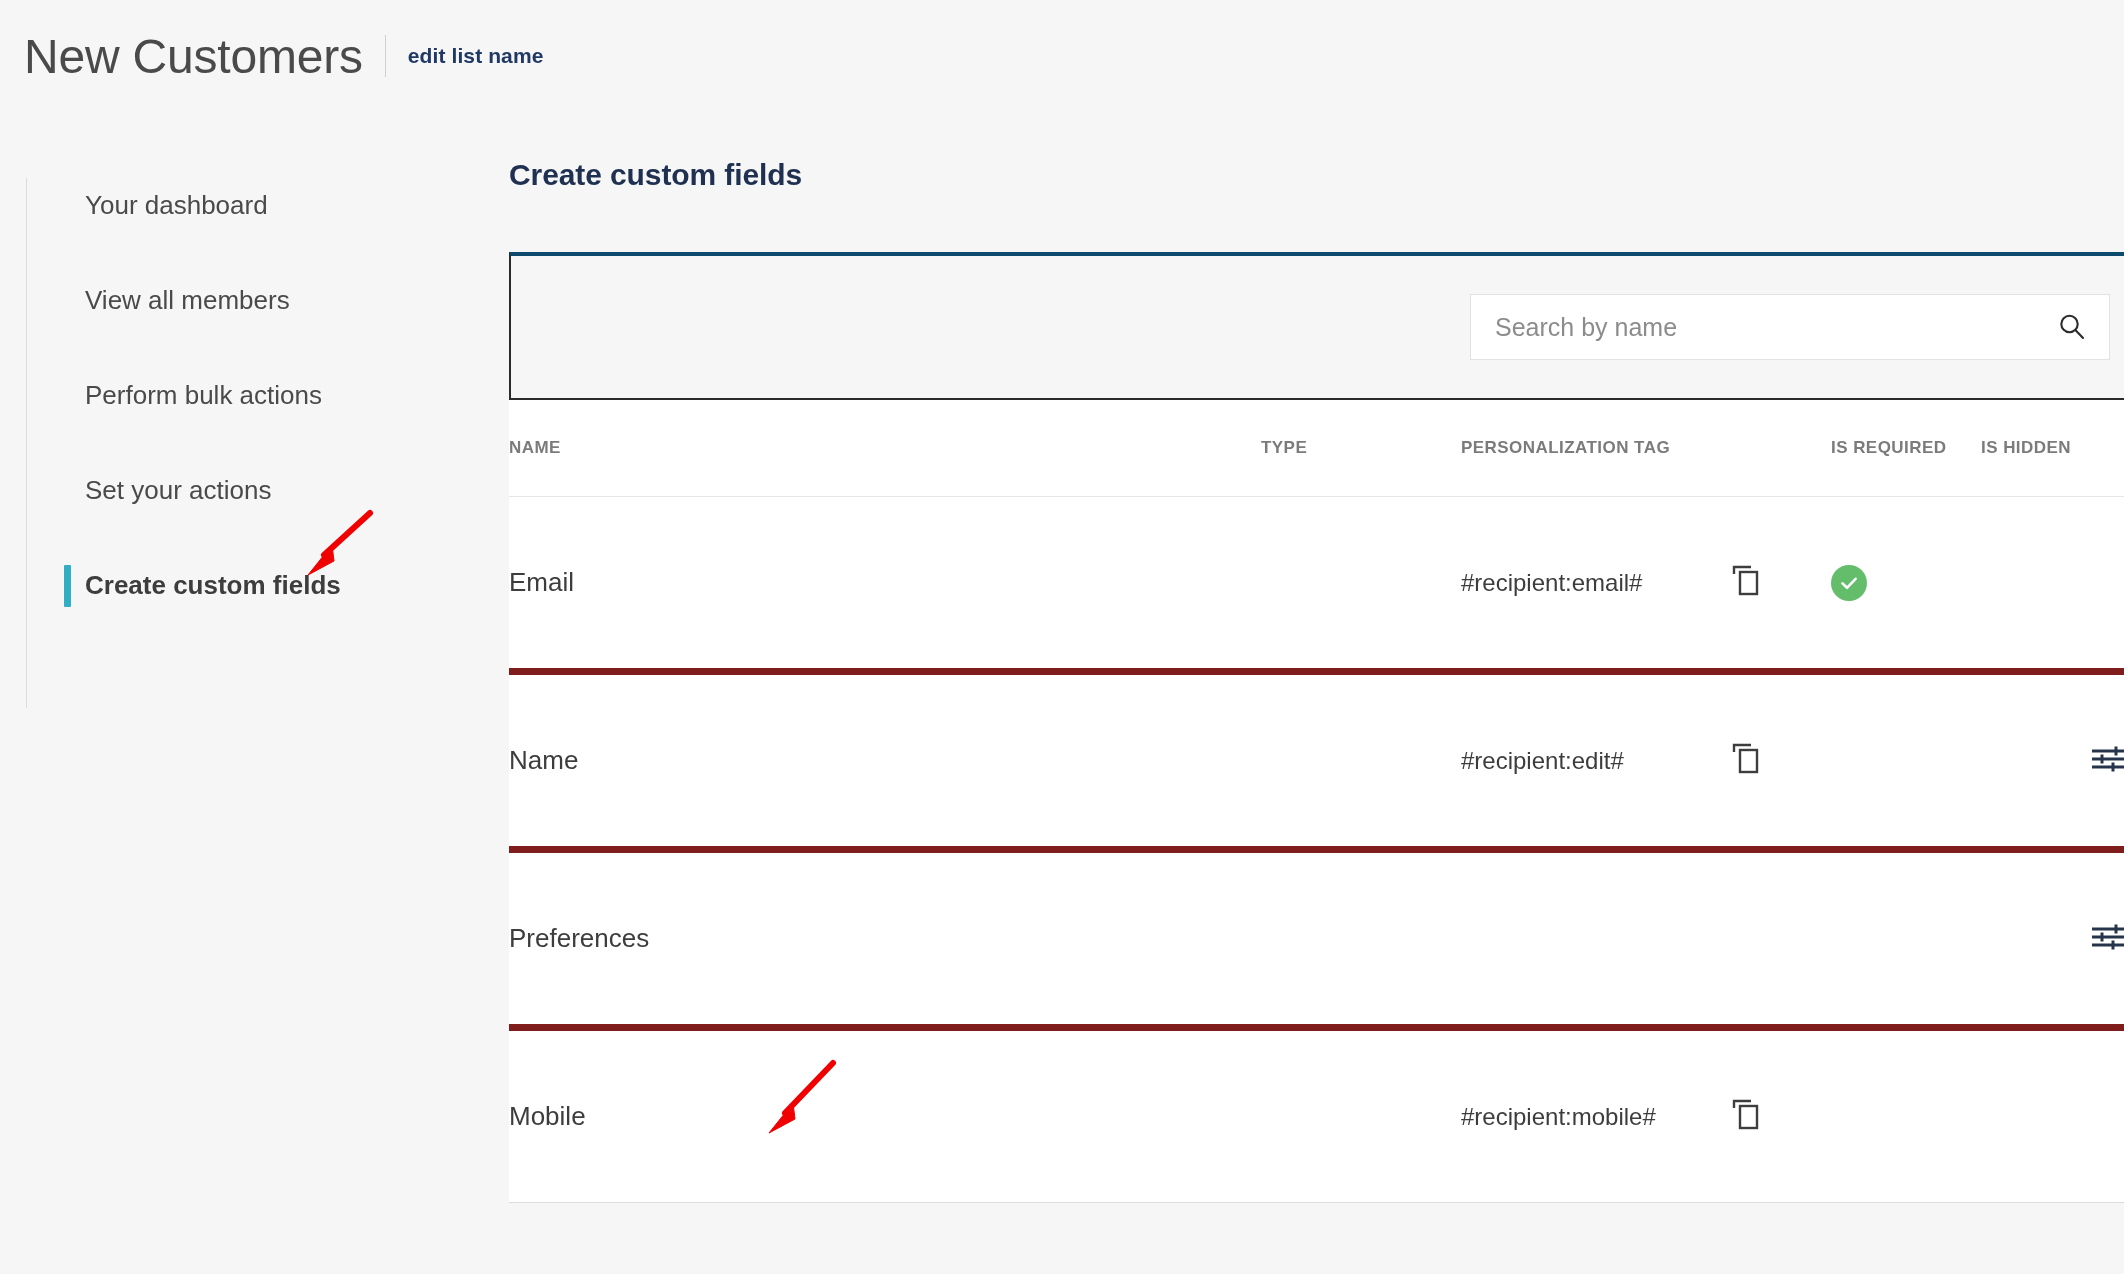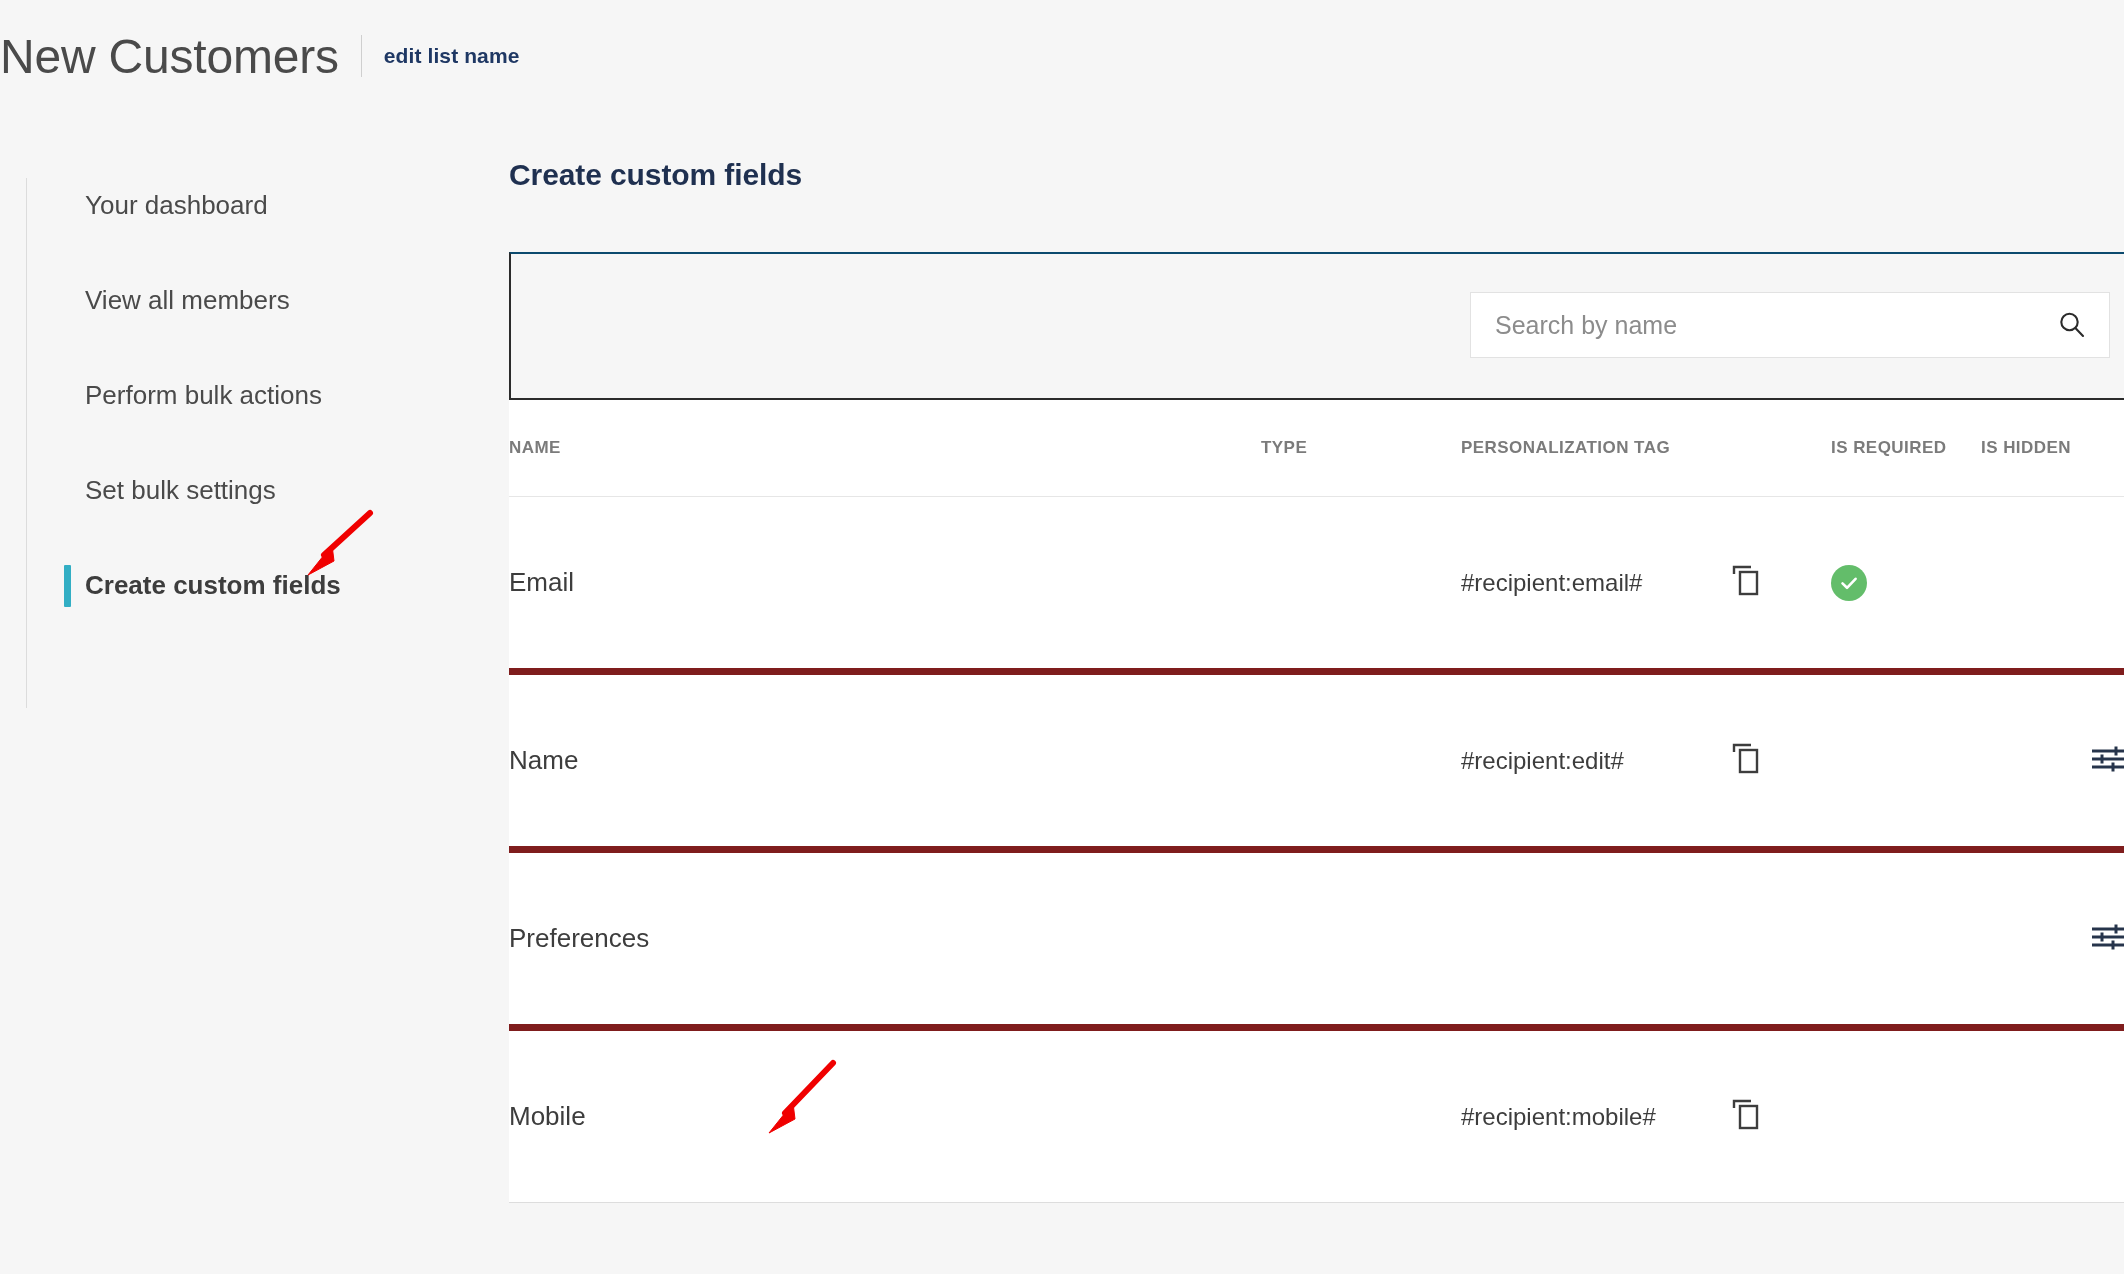--- a/index.html
+++ b/index.html
@@ -16,20 +16,21 @@
   }
 
   
   .page-header {
     position: absolute;
     left: 0; top: 0;
     width: 2124px;
     height: 112px;
     display: flex;
     align-items: center;
+    padding-left: 24px;
     box-sizing: border-box;
   }
   .page-title {
     font-size: 48px;
     font-weight: 400;
     color: #4a4a4a;
     letter-spacing: -0.2px;
     white-space: nowrap;
   }
   .header-divider {
@@ -113,21 +114,21 @@
 
   
   .table-card {
     width: 1615px;
     background: #ffffff;
     position: relative;
   }
   .toolbar {
     height: 148px;
     background: #f6f6f6;
-    border-top: 2px solid #0c4a6e;
+    border-top: 4px solid #0c4a6e;
     border-bottom: 2px solid #2b2b2b;
     border-left: 2px solid #2b2b2b;
     box-sizing: border-box;
     position: relative;
   }
   .search-wrap {
     position: absolute;
     right: 14px;
     top: 38px;
     width: 640px;
@@ -272,21 +273,21 @@
     <span class="label">View all members</span>
   </div>
 
   <div class="sidebar-item">
 
     <span class="label">Perform bulk actions</span>
   </div>
 
   <div class="sidebar-item">
 
-    <span class="label">Set bulk settings</span>
+    <span class="label">Set your actions</span>
   </div>
 
   <div class="sidebar-item active">
     <span class="active-bar"></span>
     <span class="label">Create custom fields</span>
   </div>
 
 </nav>
 
 <main class="main">

